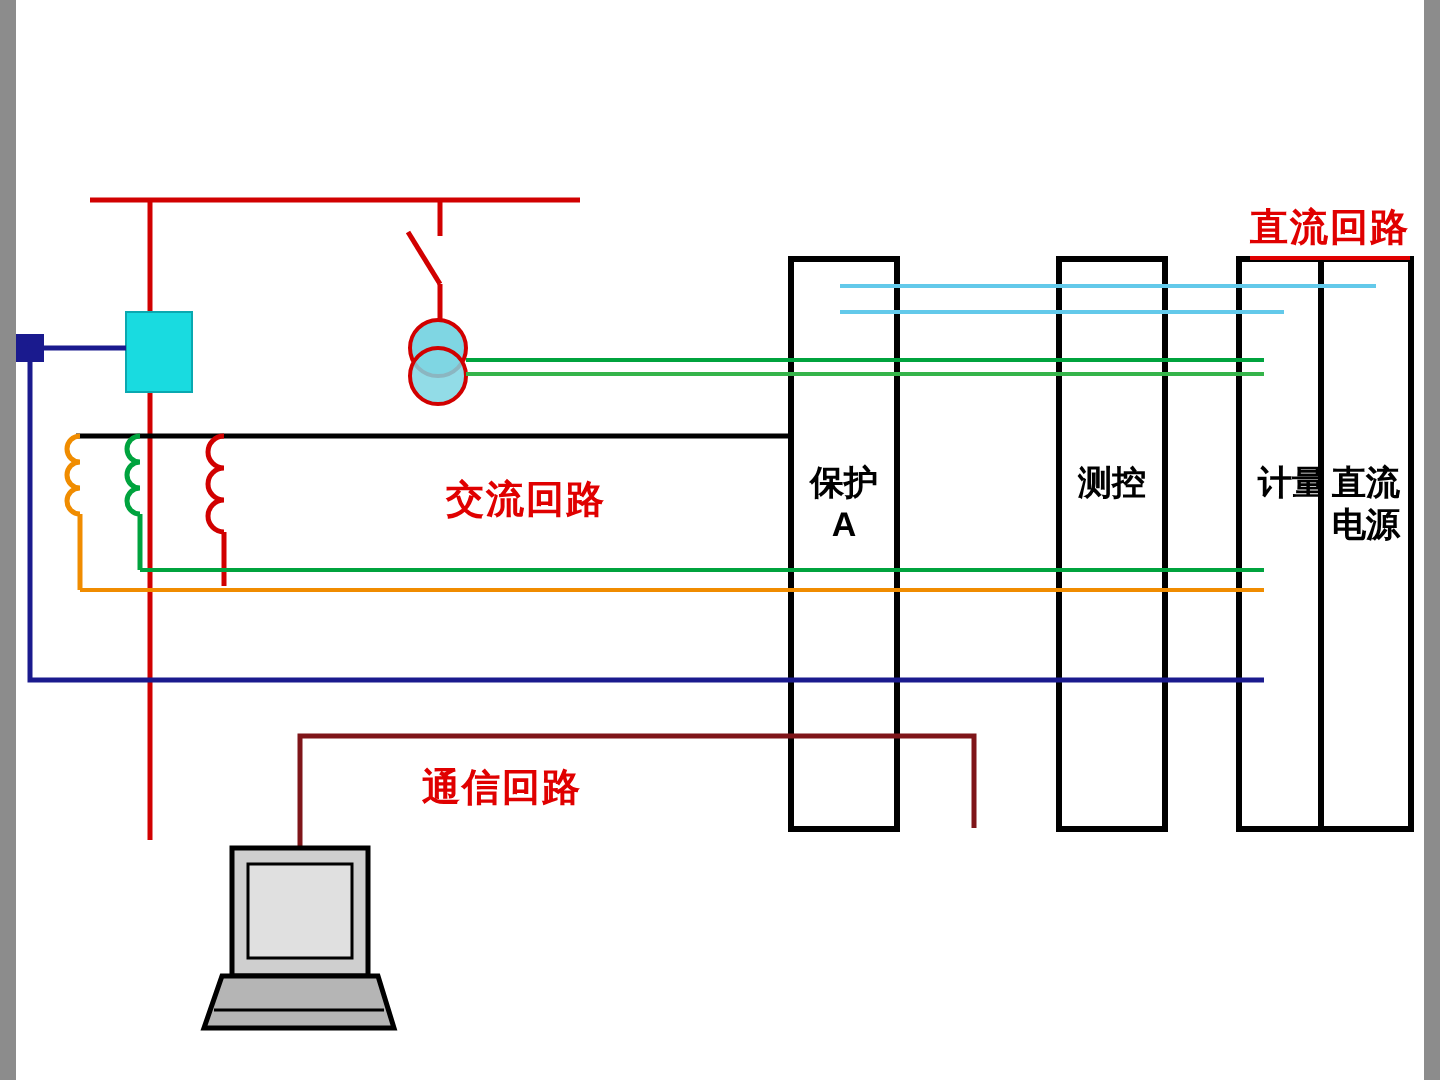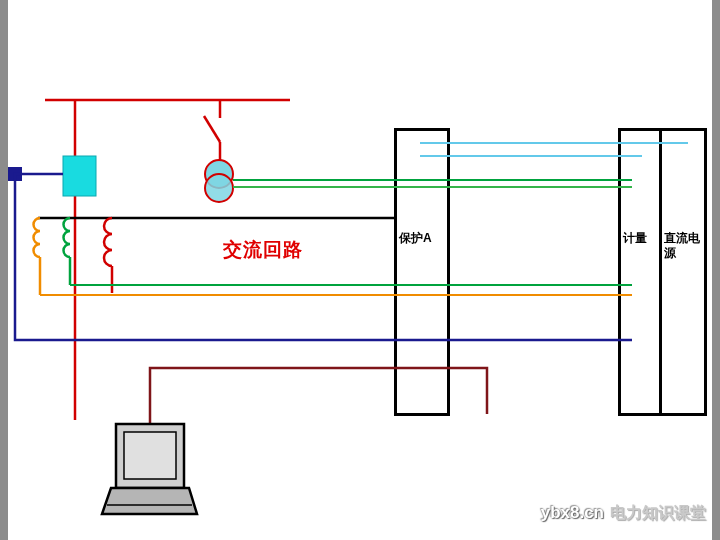--- a/index.html
+++ b/index.html
@@ -3,41 +3,44 @@
 <meta charset="utf-8">
 <style>
   html,body{margin:0;padding:0;background:#fff;}
   .stage{position:relative;width:720px;height:540px;background:#ffffff;overflow:hidden;
          font-family:"Liberation Sans","DejaVu Sans",sans-serif;}
   .sidebar{position:absolute;top:0;width:8px;height:540px;background:#8c8c8c;}
   .sidebar.left{left:0;}
   .sidebar.right{right:0;}
   .panel{position:absolute;top:128px;height:288px;width:56px;background:#ffffff;
          border:3px solid #000;box-sizing:border-box;}
-  .panel-label{position:absolute;top:100px;left:2px;right:2px;text-align:left;
-               font-size:12px;font-weight:bold;color:#000;line-height:1.25;}
+  .panel-label{position:absolute;top:100px;left:2px;right:2px;text-align:center;
+               font-size:17px;font-weight:bold;color:#000;line-height:1.25;}
   .red-label{position:absolute;color:#e00000;font-weight:bold;font-size:19px;
              letter-spacing:1px;white-space:nowrap;}
   .underlined{border-bottom:2px solid #e00000;padding-bottom:1px;}
   .diagram-svg{position:absolute;left:0;top:0;width:720px;height:540px;pointer-events:none;}
   .watermark{position:absolute;right:14px;bottom:16px;display:flex;gap:6px;align-items:baseline;}
   .wm-site{font-size:17px;font-weight:bold;color:#ffffff;
            text-shadow:1px 1px 1px #666,-1px -1px 1px #999,0 0 2px #777;}
   .wm-brand{font-size:16px;font-weight:bold;color:#c9c9c9;text-shadow:1px 1px 1px #aaa;}
 </style>
 </head>
 <body>
 
 <div class="stage">
 
   <div class="sidebar left"></div>
   <div class="sidebar right"></div>
 
   <div class="panel" style="left:394px;">
     <div class="panel-label">保护A</div>
+  </div>
+  <div class="panel" style="left:528px;">
+    <div class="panel-label">测控</div>
   </div>
   <div class="panel" style="left:594px;margin-left:24px;">
     <div class="panel-label">计量</div>
   </div>
   <div class="panel" style="left:659px;width:48px;">
     <div class="panel-label">直流电源</div>
   </div>
 
   <svg class="diagram-svg" viewBox="0 0 720 540">
 
@@ -105,20 +108,18 @@
     </g>
 
     <g stroke="#000">
       <rect x="116" y="424" width="68" height="64" fill="#cfcfcf" stroke-width="2.5"></rect>
       <rect x="124" y="432" width="52" height="47" fill="#e0e0e0" stroke-width="1.5"></rect>
       <polygon points="111,488 189,488 197,514 102,514" fill="#b5b5b5" stroke-width="2.5"></polygon>
       <line x1="107" y1="505" x2="192" y2="505" stroke-width="1.5"></line>
     </g>
   </svg>
 
+  <div class="red-label underlined" style="left:625px;top:101px;">直流回路</div>
   <div class="red-label" style="left:223px;top:237px;">交流回路</div>
+  <div class="red-label" style="left:211px;top:381px;">通信回路</div>
 
-  <div class="watermark">
-    <span class="wm-site">ybx8.cn</span>
-    <span class="wm-brand">电力知识课堂</span>
-  </div>
 
 </div>
 
 </body></html>

